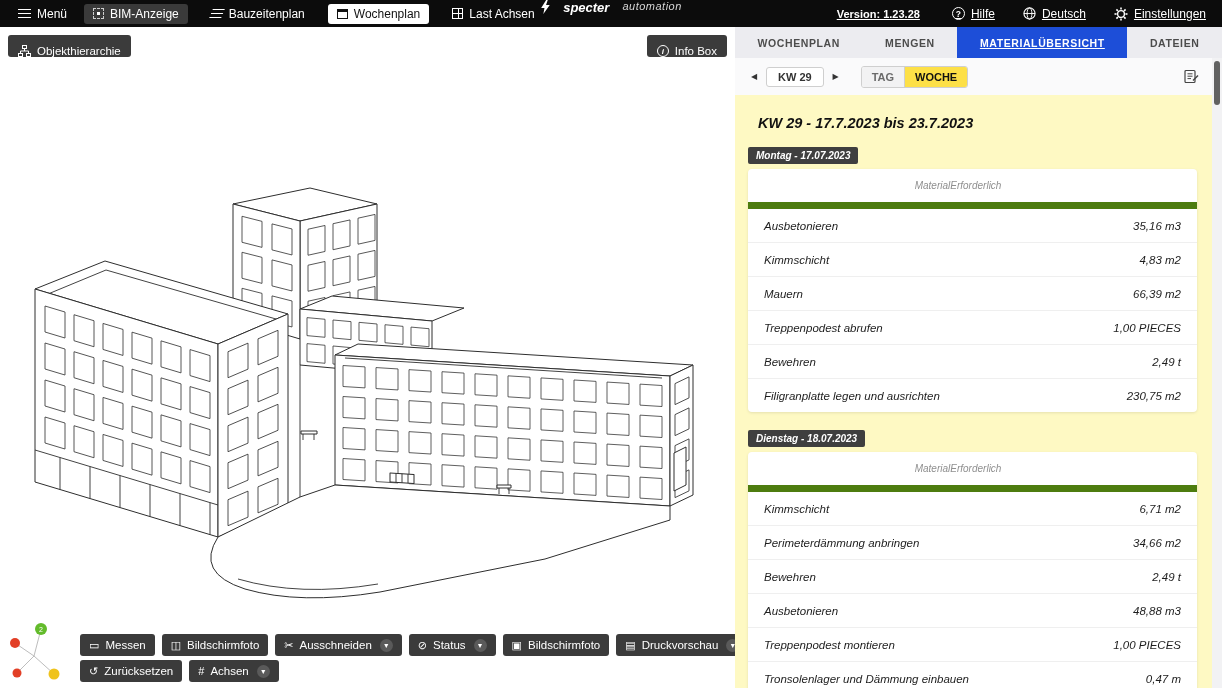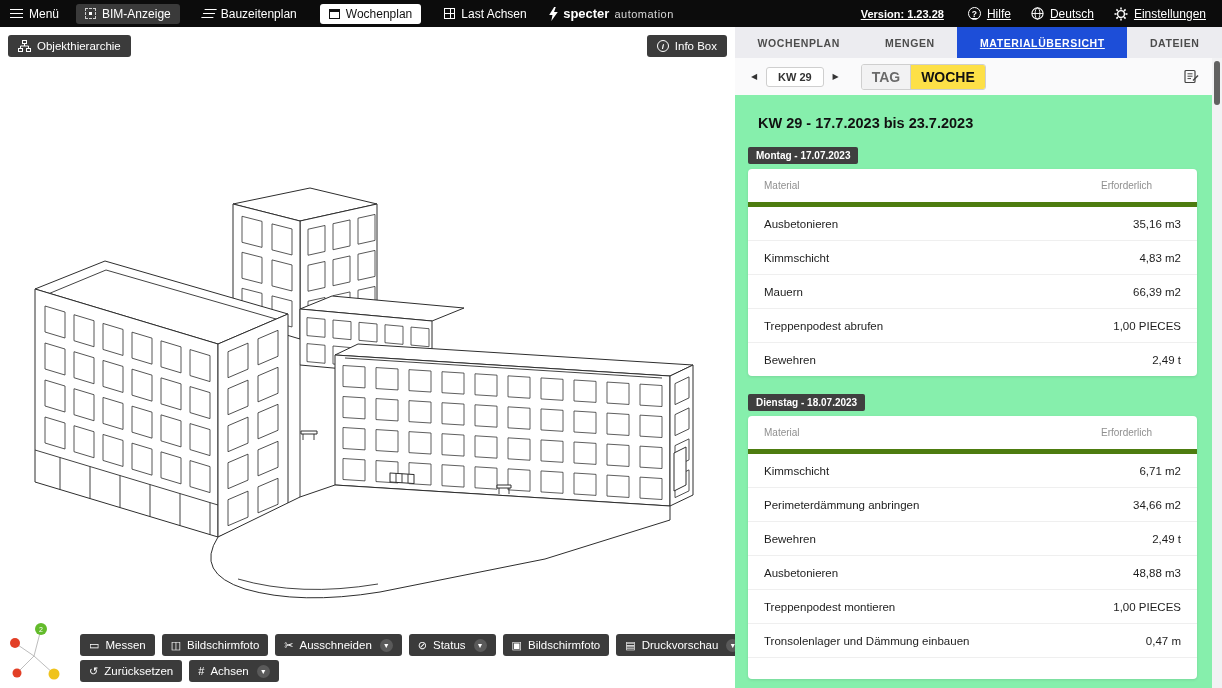--- a/index.html
+++ b/index.html
@@ -2,44 +2,44 @@
 <html><head>
 <meta charset="utf-8">
 <style>
   * { margin:0; padding:0; box-sizing:border-box; }
   html,body { width:1222px; height:688px; overflow:hidden; font-family:"Liberation Sans", sans-serif; background:#fff; }
   .app { position:relative; width:1222px; height:688px; background:#fff; }
 
   
   .topbar { position:absolute; left:0; top:0; width:1222px; height:27px; background:#0c0c0c; display:flex; align-items:center; color:#fff; font-size:12px; z-index:40; }
   .tb-left { display:flex; align-items:center; height:100%; }
-  .tb-item { display:flex; align-items:center; gap:6px; padding:0 10px; height:100%; cursor:pointer; white-space:nowrap; }
+  .tb-item { display:flex; align-items:center; gap:6px; padding:0 10px; height:100%; cursor:pointer; white-space:nowrap;margin-left:8px; }
   .tb-btn { display:flex; align-items:center; gap:6px; margin:0 7px; padding:3px 9px; border-radius:3px; cursor:pointer; white-space:nowrap; height:20px; }
   .tb-btn.sel-dark { background:#3a3a3a; }
   .tb-btn.sel-light { background:#ffffff; color:#111; }
   .hamb { width:13px; height:9px; border-top:1.5px solid #fff; border-bottom:1.5px solid #fff; position:relative; }
   .hamb:after { content:""; position:absolute; left:0; right:0; top:2.6px; border-top:1.5px solid #fff; }
   .bim-ic { width:11px; height:11px; border:1px dashed #cfcfcf; position:relative; }
   .bim-ic:after { content:""; position:absolute; left:3px; top:3px; width:3px; height:3px; background:#fff; }
   .layers-ic { width:12px; height:9px; border-top:1.5px solid #fff; border-bottom:1.5px solid #fff; position:relative; transform:skewX(-22deg); }
   .layers-ic:after { content:""; position:absolute; left:0; right:0; top:2.6px; border-top:1.5px solid #fff; }
   .cal-ic { width:11px; height:10px; border:1.3px solid #111; border-top:3px solid #111; }
   .grid-ic { width:11px; height:11px; border:1px solid #fff; position:relative; }
   .grid-ic:before { content:""; position:absolute; left:4.3px; top:0; bottom:0; border-left:1px solid #fff; }
   .grid-ic:after { content:""; position:absolute; top:4.3px; left:0; right:0; border-top:1px solid #fff; }
-  .brand { position:absolute; left:50%; top:0; height:100%; transform:translateX(-50%); display:flex; align-items:center; gap:5px; }
+  .brand { position:absolute; left:50%; top:0; height:100%; transform:translateX(-50%); display:flex; gap:13px;font-style:italic; }
   .brand .b1 { font-weight:bold; font-size:13px; }
   .brand .b2 { font-weight:300; font-size:11px; color:#d7d7d7; letter-spacing:0.5px; }
   .tb-right { position:absolute; right:6px; top:0; height:100%; display:flex; align-items:center;text-decoration:underline; }
   .tb-version { font-weight:bold; font-size:11px; padding:0 14px; }
   .circ-ic { width:13px; height:13px; border:1.2px solid #fff; border-radius:50%; display:flex; align-items:center; justify-content:center; font-size:8.5px; font-weight:bold; }
 
   
   .viewport { position:absolute; left:0; top:27px; width:735px; height:661px; background:#fff; overflow:hidden; }
-  .dark-btn { position:absolute; display:flex; align-items:center; gap:6px; background:#3b3b3b; color:#fff; font-size:11.5px; padding:0 10px; height:22px; border-radius:3px; cursor:pointer; white-space:nowrap; z-index:10; }
+  .dark-btn { position:absolute; display:flex; align-items:flex-end; gap:6px; background:#3b3b3b; color:#fff; font-size:11.5px; padding:0 10px; height:22px; border-radius:3px; cursor:pointer; white-space:nowrap; z-index:10; }
   .obj-btn { left:8px; top:8px; }
   .info-btn { right:8px; top:8px; }
   .model-svg { position:absolute; left:0; top:30px; }
   g.win rect { fill:none; stroke:#3a3a3a; stroke-width:0.8; }
   .bld { fill:#ffffff; stroke:#2e2e2e; stroke-width:1; stroke-linejoin:round; }
   .bld-line { fill:none; stroke:#2e2e2e; stroke-width:0.9; }
   .vtoolbar { position:absolute; left:80px; display:flex; gap:7px; z-index:10; }
   .vt-row1 { bottom:32px; }
   .vt-row2 { bottom:6px; }
   .vbtn { display:flex; align-items:center; gap:6px; background:#3b3b3b; color:#fff; font-size:11.5px; padding:0 9px; height:22px; border-radius:3px; border:none; cursor:pointer; white-space:nowrap; }
@@ -49,29 +49,29 @@
 
   
   .panel { position:absolute; left:735px; top:27px; width:487px; height:661px; background:#e9e9ee; }
   .tabs { position:absolute; left:0; top:0; width:487px; height:31px; background:#ececf0; display:flex; }
   .tab { flex:1 1 auto; display:flex; align-items:center; justify-content:center; padding:0 14px; font-size:10.5px; font-weight:bold; letter-spacing:0.6px; color:#4c4c4c; cursor:pointer; white-space:nowrap; }
   .tab.active { background:#1d4ed8; color:#fff;text-decoration:underline; }
   .subnav { position:absolute; left:0; top:31px; width:477px; height:37px; background:#fafafb; display:flex; align-items:center; padding:0 10px; }
   .arrow-btn { width:18px; height:20px; display:flex; align-items:center; justify-content:center; font-size:8px; color:#333; cursor:pointer; }
   .kw-btn { background:#fff; border:1px solid #cfcfcf; border-radius:3px; padding:3px 11px; font-size:11px; font-weight:bold; color:#333; margin:0 3px; cursor:pointer; }
   .toggle { display:flex; border:1px solid #cfcfcf; border-radius:3px; overflow:hidden; margin-left:16px; }
-  .seg { padding:4px 10px; font-size:14px; font-weight:bold; cursor:pointer; }
+  .seg { padding:4px 10px; font-size:11px; font-weight:bold; cursor:pointer; }
   .seg.off { background:#f2f2f3; color:#6a6a6a; }
   .seg.on { background:#fde047; color:#111; border-left:1px solid #cfcfcf; }
   .notes-btn { margin-left:auto; width:22px; height:22px; display:flex; align-items:center; justify-content:center; cursor:pointer; }
-  .content { position:absolute; left:0; top:68px; right:10px; bottom:0; background:#86efac; overflow:hidden; padding-top:20px; }
+  .content { position:absolute; left:0; top:68px; right:10px; bottom:0; background:#fef9c3; overflow:hidden; padding-top:20px;font-style:italic; }
   .pheading { font-size:14.5px; font-weight:bold; color:#111; margin:0 15px 14px 23px; }
   .day-badge { display:inline-block; background:#3f3f3f; color:#fff; font-size:10px; font-weight:bold; padding:3px 8px; border-radius:2px; margin:0 0 5px 13px; }
   .card { background:#fff; border-radius:4px; box-shadow:0 1px 3px rgba(0,0,0,0.10); margin:0 15px 16px 13px; }
-  .t-head { display:flex; justify-content:space-between; padding:11px 16px; border-bottom:5px solid #4d7c0f; color:#8f8f8f; font-size:10px; }
+  .t-head { display:flex; justify-content:center; padding:11px 16px; border-bottom:7px solid #4d7c0f; color:#8f8f8f; font-size:10px; }
   .t-head .hval { flex:0 0 80px; text-align:left; }
   .t-row { display:flex; justify-content:space-between; padding:10.5px 16px; border-bottom:1px solid #efefef; font-size:11.5px; color:#1d1d1d; }
   .t-row:last-child { border-bottom:none; }
   .t-row .val { flex:0 0 80px; text-align:right; }
   .scroll { position:absolute; right:0; top:31px; bottom:0; width:10px; background:#f2f2f4; }
   .thumb { position:absolute; top:3px; left:2px; width:6px; height:44px; background:#616161; border-radius:3px; cursor:pointer; }
 </style>
 </head>
 <body>
 
@@ -426,20 +426,24 @@
             <span class="val">66,39 m2</span>
           </div>
         <div class="t-row">
             <span>Treppenpodest abrufen</span>
             <span class="val">1,00 PIECES</span>
           </div>
         <div class="t-row">
             <span>Bewehren</span>
             <span class="val">2,49 t</span>
           </div>
+        <div class="t-row">
+            <span>Filigranplatte legen und ausrichten</span>
+            <span class="val">230,75 m2</span>
+          </div>
       </div>
 
       <div class="day-badge">Dienstag - 18.07.2023</div>
       <div class="card">
         <div class="t-head">
           <span>Material</span>
           <span class="hval">Erforderlich</span>
         </div>
         <div class="t-row">
             <span>Kimmschicht</span>

